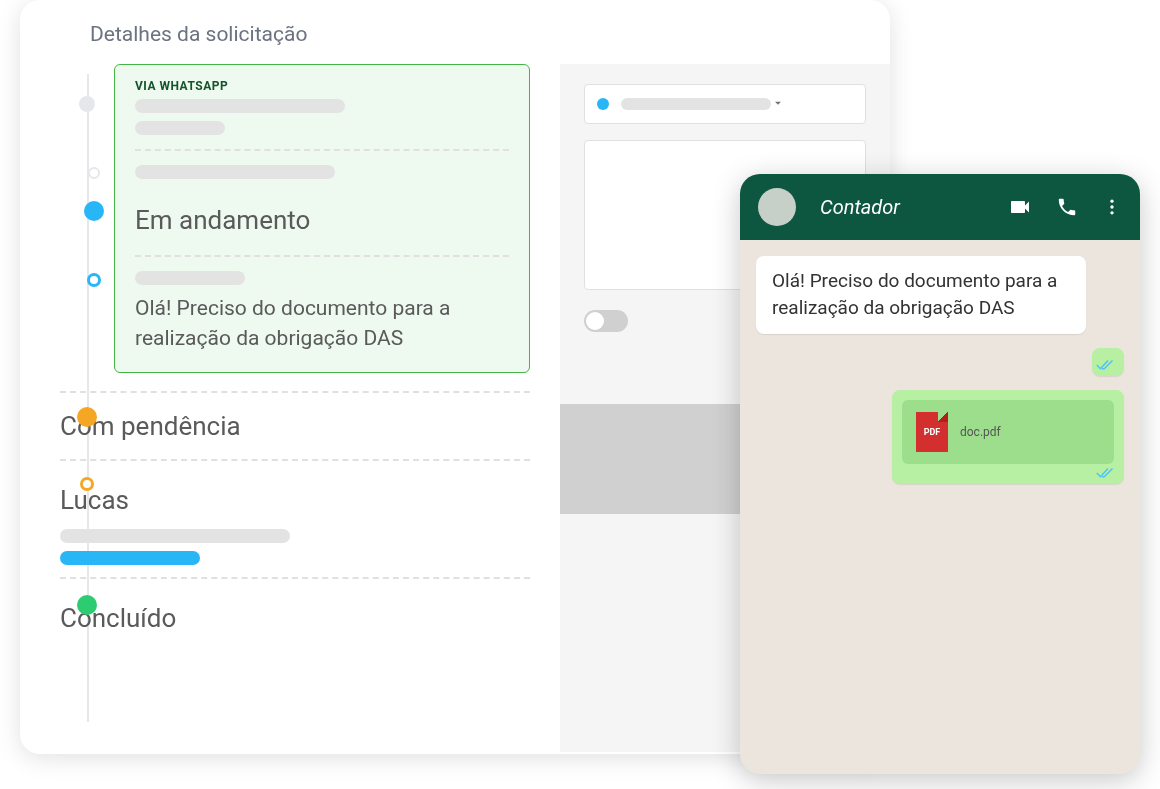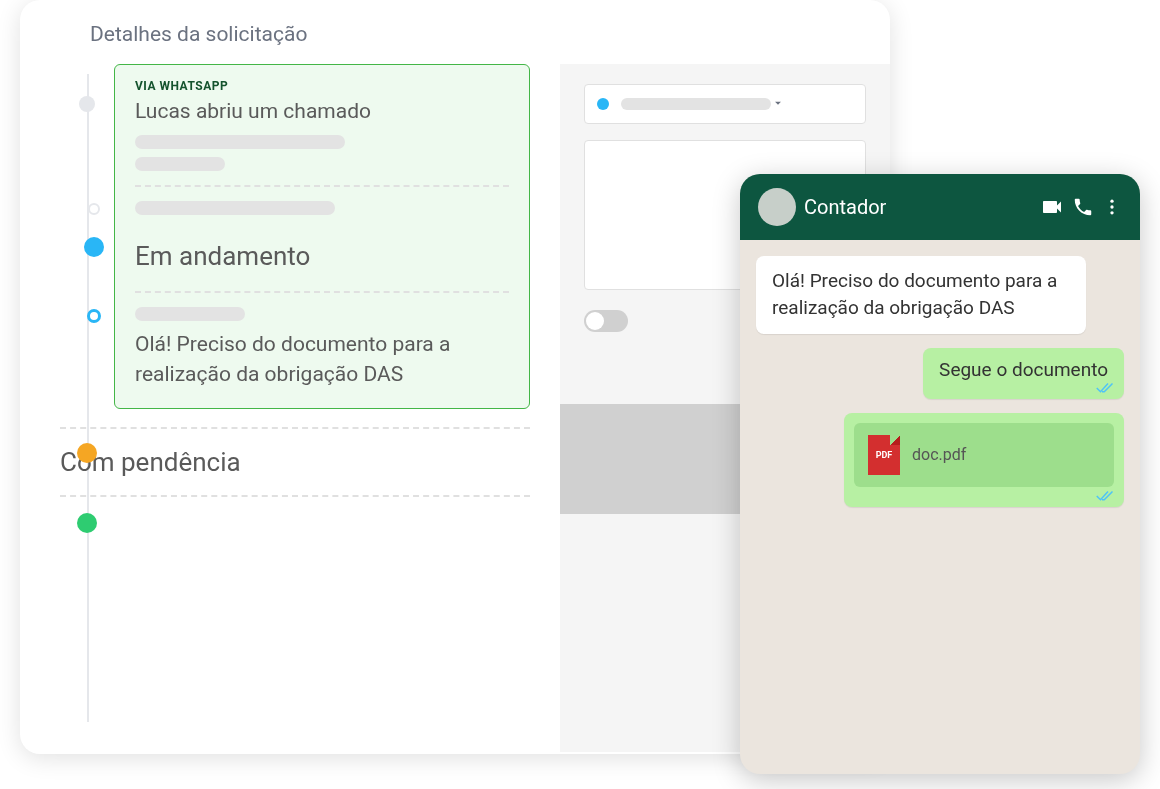--- a/index.html
+++ b/index.html
@@ -208,21 +208,22 @@
       overflow: hidden;
     }
 
     .phone-header {
       background: #064e3b;
       background: #0d5640;
       height: 66px;
       display: flex;
       align-items: center;
       padding: 0 18px;
-      gap: 8px;
+      gap: 24px;
+      font-style: italic;
     }
     .phone-header .avatar {
       width: 38px; height: 38px; border-radius: 50%; background: #c7cfc9;
     }
     .phone-header .contact-name {
       flex: 1; color: #fff; font-size: 20px; font-weight: 400;
     }
     .phone-header .hicon { color: #fff; display: flex; align-items: center; }
     .phone-header svg { fill: #fff; }
 
@@ -252,21 +253,21 @@
       max-width: 290px;
       align-self: flex-end;
       font-size: 19px;
       color: #333;
       box-shadow: 0 1px 1px rgba(0,0,0,0.08);
       position: relative;
     }
 
     .bubble-out.attach {
       padding: 10px 10px 20px 10px;
-      width: 280px;
+      width: 232px;
     }
 
     .attach-inner {
       background: #9dde8c;
       border-radius: 6px;
       padding: 12px 14px;
       display: flex;
       align-items: center;
       gap: 12px;
     }
@@ -275,21 +276,21 @@
       position: relative;
       display: flex; align-items: center; justify-content: center;
       color: #fff; font-size: 9px; font-weight: 700;
     }
     .pdf-icon::before {
       content: '';
       position: absolute; top: 0; right: 0;
       width: 10px; height: 10px;
       background: linear-gradient(135deg, #9dde8c 50%, #b71c1c 50%);
     }
-    .file-name { font-size: 16px; color: #555; }
+    .file-name { font-size: 12px; color: #555; }
 
     .ticks {
       position: absolute;
       right: 10px;
       bottom: 4px;
       display: flex;
     }
     .ticks svg { width: 18px; height: 14px; }
   </style>
 </head>
@@ -300,21 +301,20 @@
 
   <div class="details-body">
     <div class="timeline-col">
       <div class="timeline-line"></div>
       <div class="timeline-items">
 
         <div class="timeline-item" style="padding-top:0;">
           <div class="timeline-dot" style="top:32px;"></div>
           <div class="highlight-box">
             <div class="highlight-source">VIA WHATSAPP</div>
-            <div class="highlight-title">Lucas abriu um chamado</div>
             <div class="placeholder-line" style="width:210px;"></div>
             <div class="placeholder-line" style="width:90px;"></div>
             <hr class="dash-divider">
 
             <div style="position:relative; min-height:24px;">
               <div class="timeline-dot dot-white" style="left:-47px; top:2px;"></div>
               <div class="placeholder-line" style="width:200px;"></div>
             </div>
 
             <div style="position:relative; margin-top:10px;">
@@ -331,23 +331,31 @@
           </div>
         </div>
 
         <div class="timeline-item plain-section">
           <hr class="dash-divider" style="margin-top:0;">
           <div class="timeline-dot dot-large dot-amber" style="top:22px;"></div>
           <div class="status-label">Com pendência</div>
           <hr class="dash-divider">
         </div>
 
+        <div class="timeline-item plain-section">
+          <div class="timeline-dot dot-amber-ring" style="top:4px;"></div>
+          <div class="status-label">Lucas</div>
+          <div class="placeholder-line" style="width:230px; margin-top:8px;"></div>
+          <div class="blue-bar"></div>
+          <hr class="dash-divider">
+        </div>
 
         <div class="timeline-item plain-section">
           <div class="timeline-dot dot-large dot-green" style="top:4px;"></div>
+          <div class="status-label">Concluído</div>
         </div>
 
       </div>
     </div>
 
     <div class="side-col">
       <div class="select-box">
         <div class="blue-dot"></div>
         <div class="sel-ph"></div>
         <div class="chevron">
@@ -385,21 +393,20 @@
         </svg>
     </div>
   </div>
 
   <div class="chat-body">
     <div class="bubble-in">
       <span>Olá! Preciso do documento para a realização da obrigação DAS</span>
     </div>
 
     <div class="bubble-out">
-      <span>Segue o documento</span>
       <div class="ticks">
         <svg viewBox="0 0 24 18">
             <path fill="none" stroke="#4fc3f7" stroke-width="2" d="M1 9l5 5L16 3M8 14l3 0L22 3"></path>
           </svg>
       </div>
     </div>
 
     <div class="bubble-out attach">
       <div class="attach-inner">
         <div class="pdf-icon">

